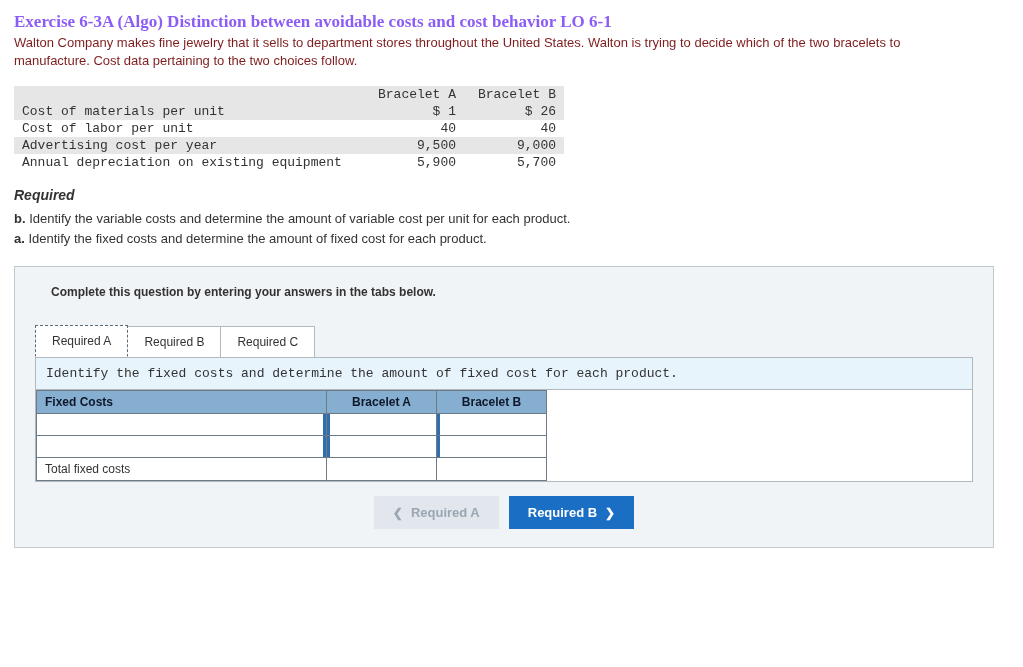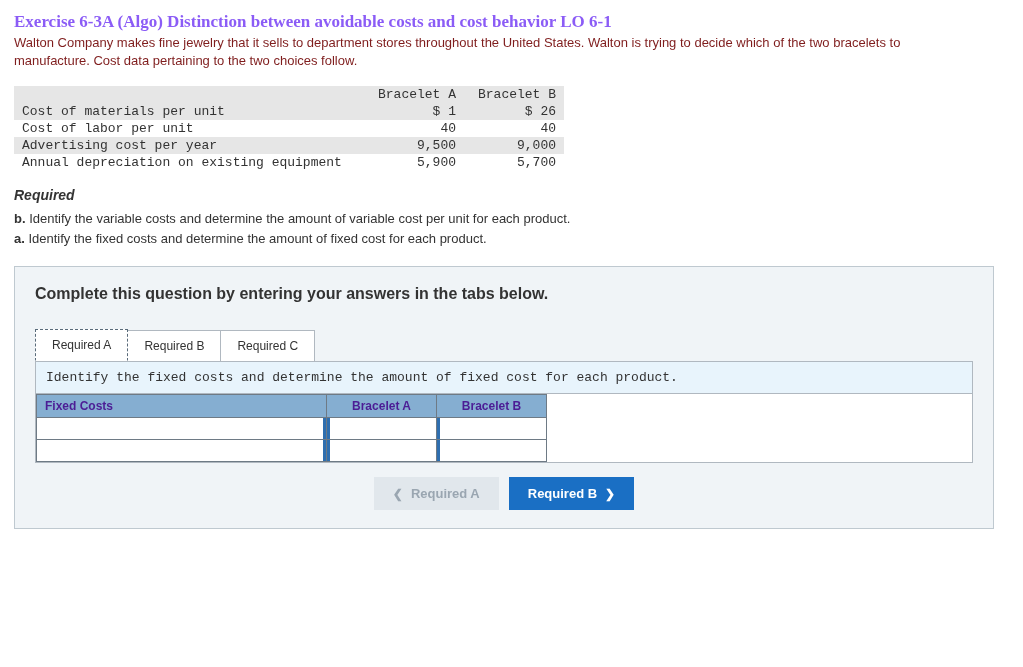--- a/index.html
+++ b/index.html
@@ -52,22 +52,22 @@
 
   
   .answer-wrap {
     border: 1px solid #bfc9d0;
     background: #f0f4f7;
     padding: 14px 14px 18px 14px;
     max-width: 980px;
   }
   .answer-wrap .instr {
     font-weight: 700;
-    font-size: 16px;
-    margin: 4px 0 26px 6px;
+    font-size: 12px;
+    margin: 4px 0 26px 22px;
   }
 
   
   .tabs {
     display: flex;
     align-items: flex-end;
     margin-left: 6px;
   }
   .tab {
     border: 1px solid #b0b8c0;
@@ -108,21 +108,21 @@
   }
   table.entry th, table.entry td {
     border: 1px solid #6e7a85;
     padding: 4px 8px;
     height: 22px;
   }
   table.entry th {
     background: #85aed1;
     font-weight: 700;
     text-align: center;
-    color: #4c1d95;
+    color: #0f172a;
   }
   table.entry th.fixedcosts { text-align: left; width: 290px; }
   table.entry th.col { width: 110px; }
   table.entry td { background: #fff; }
   table.entry td.selectcell {
     background: #fff;
     position: relative;
   }
   table.entry td.selectcell::after {
     content: "";
@@ -234,20 +234,25 @@
       </tr>
       <tr>
         <td class="selectcell"></td>
         <td class="numcell"></td>
         <td class="numcell"></td>
       </tr>
       <tr>
         <td class="selectcell"></td>
         <td class="numcell"></td>
         <td class="numcell"></td>
+      </tr>
+      <tr>
+        <td class="total-label">Total fixed costs</td>
+        <td></td>
+        <td></td>
       </tr>
     </tbody>
       </table>
   </div>
 
   <div class="nav-row">
     <div class="nav-btn disabled">
       <span class="chev">❮</span>
       <span>Required A</span>
     </div>

